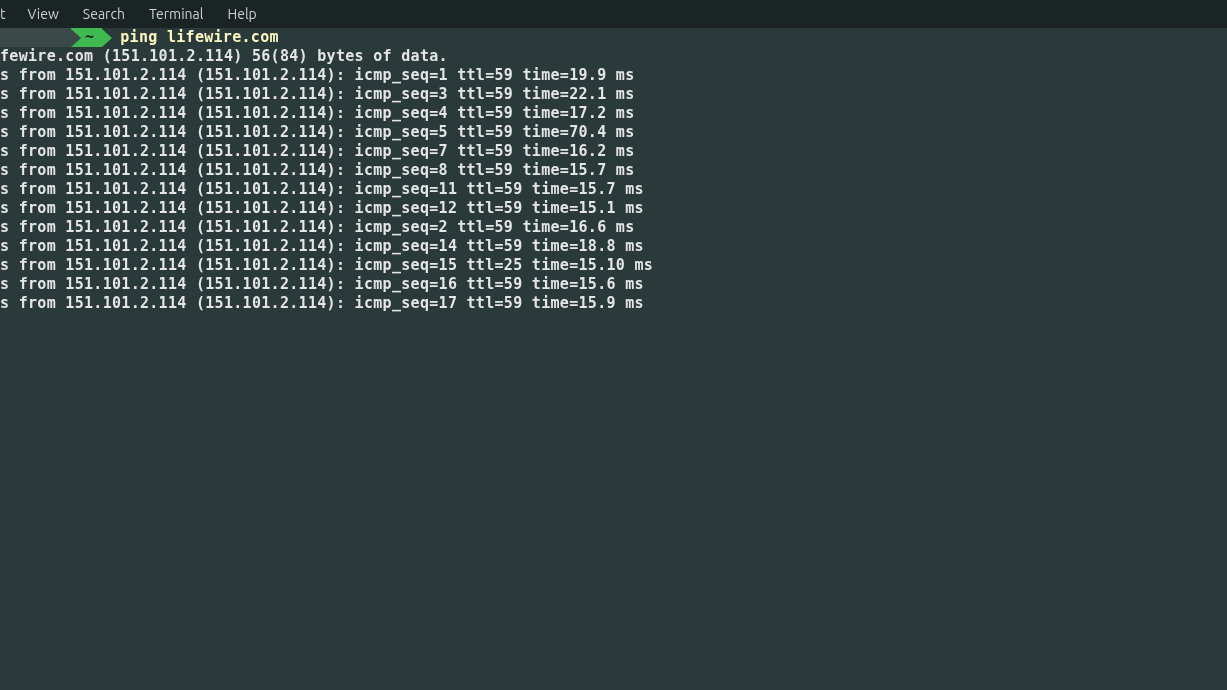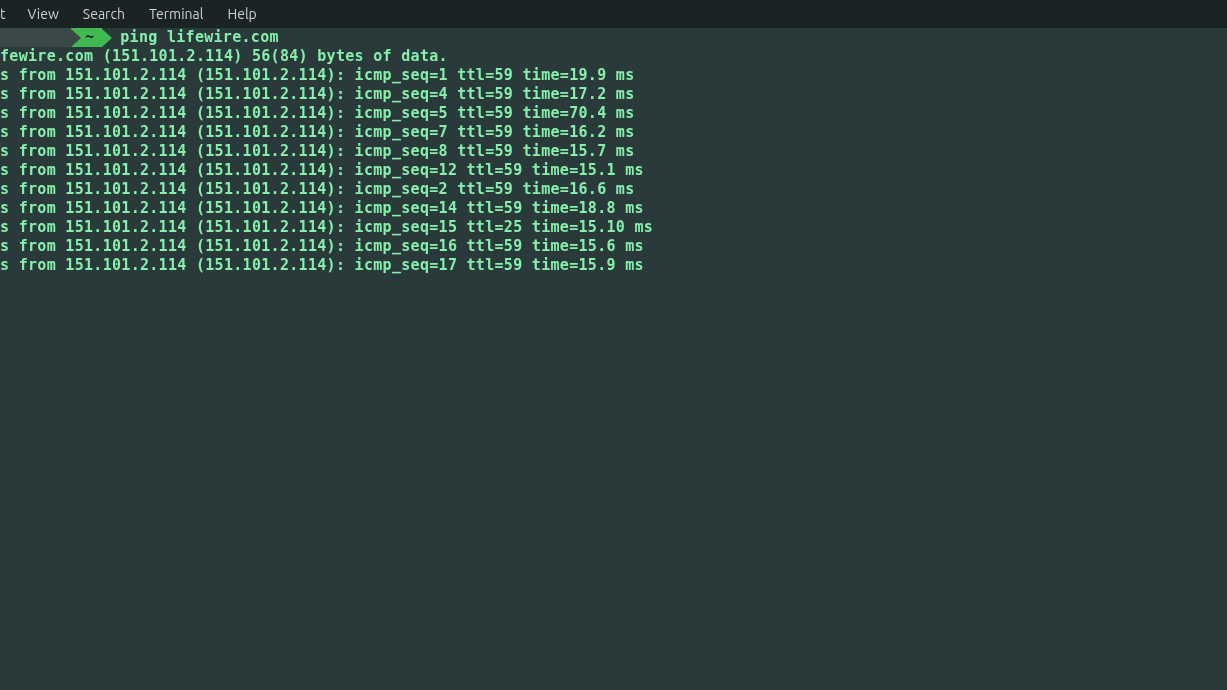--- a/index.html
+++ b/index.html
@@ -78,27 +78,27 @@
     }
     .prompt-tilde-arrow {
       width: 0;
       height: 0;
       border-top: 9.5px solid transparent;
       border-bottom: 9.5px solid transparent;
       border-left: 10px solid #3fb950;
     }
     .command-text {
       padding-left: 8px;
-      color: #86efac;
+      color: #fef9c3;
       font-weight: bold;
       display: flex;
       align-items: center;
     }
     .output-line {
-      color: #86efac;
+      color: #e5e5e5;
       white-space: pre;
       font-weight: bold;
     }
   </style>
 </head>
 <body>
 
 <div class="menubar">
   <div class="menubar-item">t</div>
   <div class="menubar-item">View</div>
@@ -111,24 +111,26 @@
   <div class="prompt-line">
     <div class="prompt-block">&nbsp;&nbsp;&nbsp;&nbsp;&nbsp;&nbsp;&nbsp;</div>
     <div class="prompt-arrow"></div>
     <div class="prompt-tilde">~</div>
     <div class="prompt-tilde-arrow"></div>
     <div class="command-text">ping lifewire.com</div>
   </div>
   <div class="output-line">fewire.com (151.101.2.114) 56(84) bytes of data.</div>
   <div id="ping-output">
       <div class="output-line">s from 151.101.2.114 (151.101.2.114): icmp_seq=1 ttl=59 time=19.9 ms</div>
+      <div class="output-line">s from 151.101.2.114 (151.101.2.114): icmp_seq=3 ttl=59 time=22.1 ms</div>
       <div class="output-line">s from 151.101.2.114 (151.101.2.114): icmp_seq=4 ttl=59 time=17.2 ms</div>
       <div class="output-line">s from 151.101.2.114 (151.101.2.114): icmp_seq=5 ttl=59 time=70.4 ms</div>
       <div class="output-line">s from 151.101.2.114 (151.101.2.114): icmp_seq=7 ttl=59 time=16.2 ms</div>
       <div class="output-line">s from 151.101.2.114 (151.101.2.114): icmp_seq=8 ttl=59 time=15.7 ms</div>
+      <div class="output-line">s from 151.101.2.114 (151.101.2.114): icmp_seq=11 ttl=59 time=15.7 ms</div>
       <div class="output-line">s from 151.101.2.114 (151.101.2.114): icmp_seq=12 ttl=59 time=15.1 ms</div>
       <div class="output-line">s from 151.101.2.114 (151.101.2.114): icmp_seq=2 ttl=59 time=16.6 ms</div>
       <div class="output-line">s from 151.101.2.114 (151.101.2.114): icmp_seq=14 ttl=59 time=18.8 ms</div>
       <div class="output-line">s from 151.101.2.114 (151.101.2.114): icmp_seq=15 ttl=25 time=15.10 ms</div>
       <div class="output-line">s from 151.101.2.114 (151.101.2.114): icmp_seq=16 ttl=59 time=15.6 ms</div>
       <div class="output-line">s from 151.101.2.114 (151.101.2.114): icmp_seq=17 ttl=59 time=15.9 ms</div>
     </div>
 </div>
 
 </body></html>

